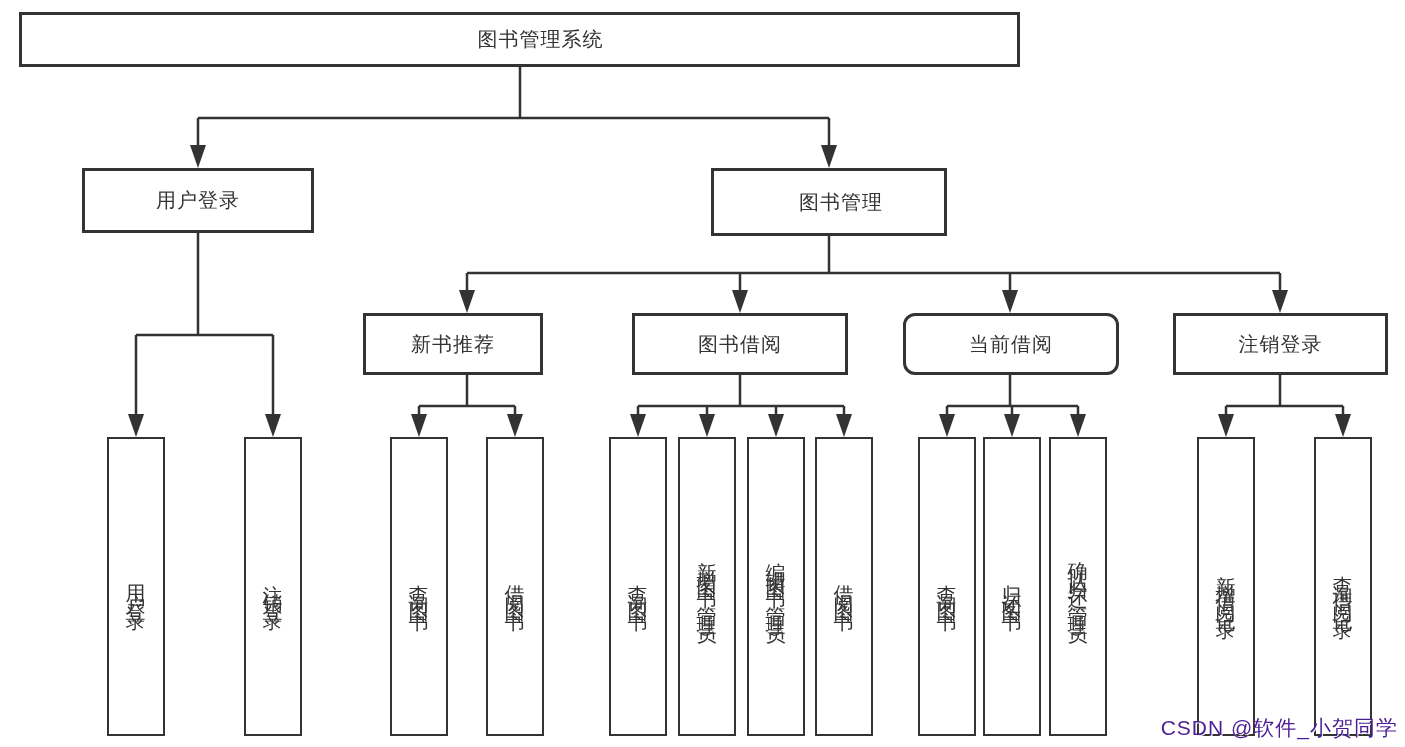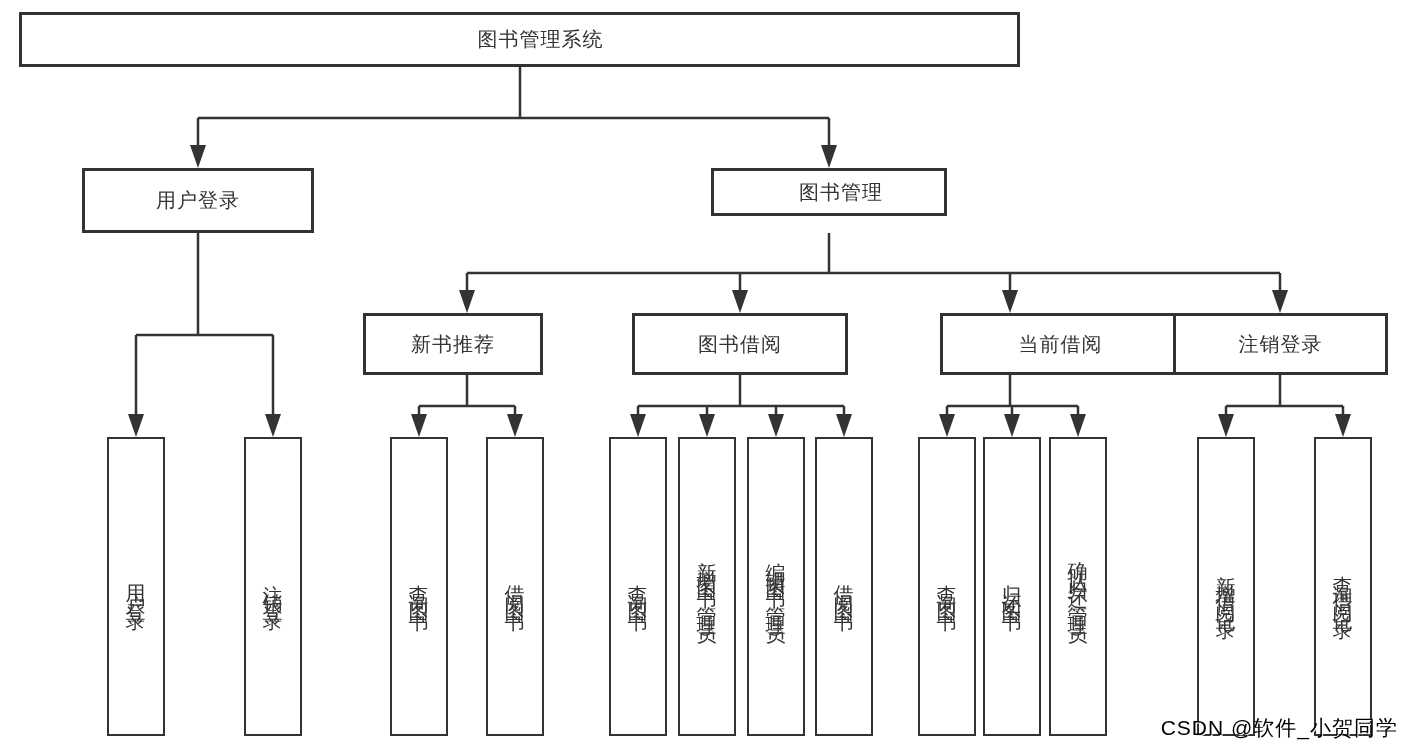--- a/index.html
+++ b/index.html
@@ -38,21 +38,21 @@
     font-size: 20px;
     line-height: 1;
   }
   .watermark {
     position: absolute;
     right: 7px;
     top: 714px;
     z-index: 3;
     font-size: 21px;
     letter-spacing: 1px;
-    color: #000000;
+    color: #4c1d95;
     text-shadow: 1px 1px 0 rgba(255,255,255,0.9);
     white-space: nowrap;
   }
 </style>
 </head>
 <body>
 
 <div class="stage">
 
   <svg class="connectors" viewBox="0 0 1405 747" xmlns="http://www.w3.org/2000/svg">
@@ -118,31 +118,31 @@
     </g>
   </svg>
 
   <div class="box" style="left:19px; top:12px; width:1001px; height:55px;padding-left:42px;">
     <span>图书管理系统</span>
   </div>
 
   <div class="box" style="left:82px; top:168px; width:232px; height:65px;">
     <span>用户登录</span>
   </div>
-  <div class="box" style="left:711px; top:168px; width:236px; height:48px;padding-left:24px;">
+  <div class="box" style="left:711px; top:168px; width:236px; height:68px;padding-left:24px;">
     <span>图书管理</span>
   </div>
 
   <div class="box" style="left:363px; top:313px; width:180px; height:62px;">
     <span>新书推荐</span>
   </div>
   <div class="box" style="left:632px; top:313px; width:216px; height:62px;justify-content:center;">
     <span>图书借阅</span>
   </div>
-  <div class="box" style="left:940px; top:313px; width:241px; height:62px;">
+  <div class="box" style="left:903px; top:313px; width:216px; height:62px;border-radius:12px;">
     <span>当前借阅</span>
   </div>
   <div class="box" style="left:1173px; top:313px; width:215px; height:62px;">
     <span>注销登录</span>
   </div>
 
   <div class="box leaf" style="left:107px; top:437px; width:58px; height:299px;">
     <span class="vtext">用户登录</span>
   </div>
   <div class="box leaf" style="left:244px; top:437px; width:58px; height:299px;">

